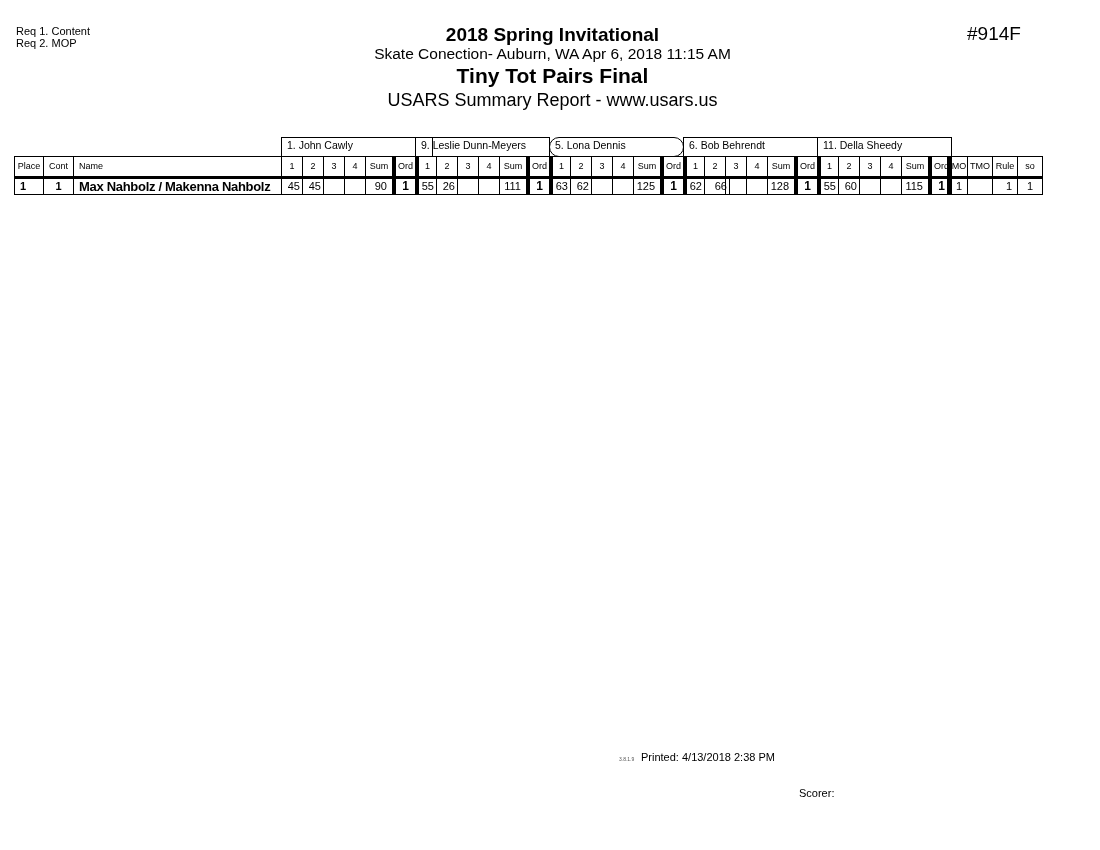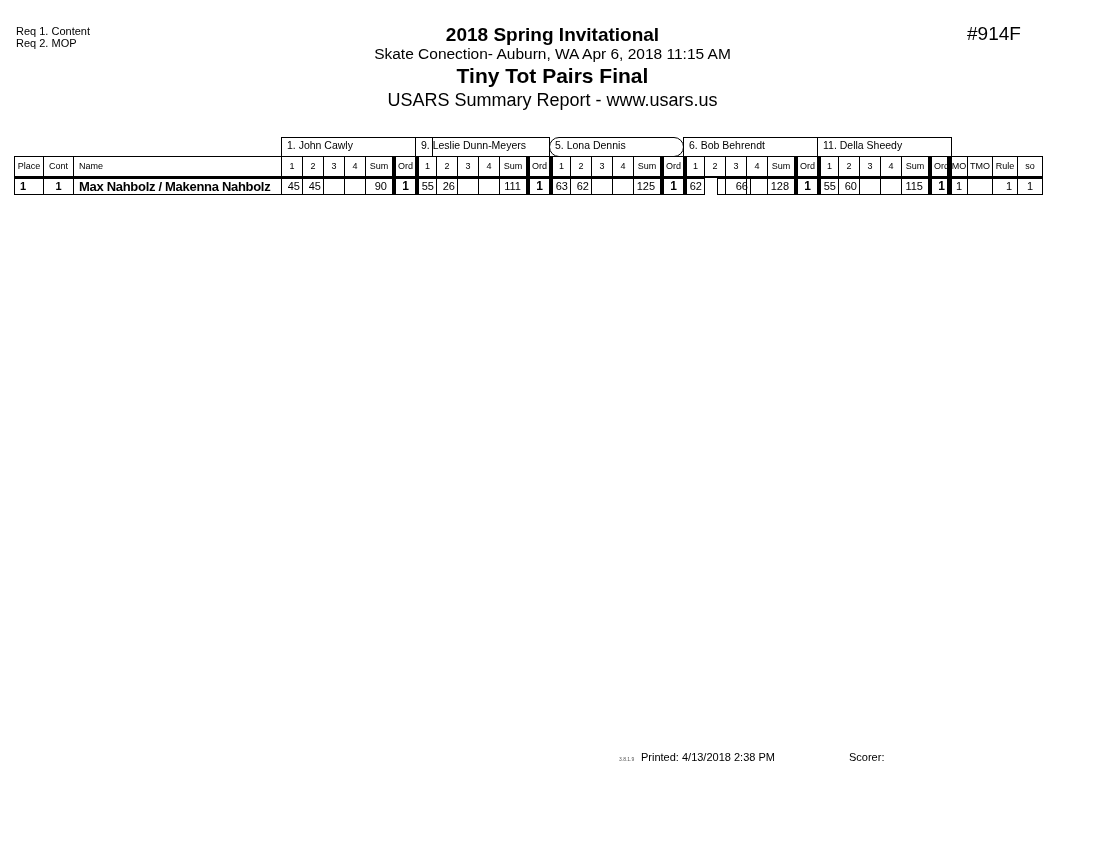--- a/index.html
+++ b/index.html
@@ -82,21 +82,21 @@
     <div class="cell hdr" style="left: 598px; top: 19px; width: 22px;">4</div>
     <div class="cell dat num" style="left: 598px; top: 41px; width: 22px;"></div>
     <div class="cell hdr" style="left: 619px; top: 19px; width: 28px;">Sum</div>
     <div class="cell dat num" style="left: 619px; top: 41px; width: 28px; padding-right: 5px;">125</div>
     <div class="cell hdr thick" style="left: 646px; top: 19px; width: 24px;">Ord</div>
     <div class="cell dat bold thick" style="left: 646px; top: 41px; width: 24px; font-size: 12px;">1</div>
     <div class="cell jbox" style="left: 669px; top: 0px; width: 135px;">6.  Bob Behrendt</div>
     <div class="cell hdr thick" style="left: 669px; top: 19px; width: 22px;">1</div>
     <div class="cell dat num thick" style="left: 669px; top: 41px; width: 22px;">62</div>
     <div class="cell hdr" style="left: 690px; top: 19px; width: 22px;">2</div>
-    <div class="cell dat num" style="left: 690px; top: 41px; width: 34px; margin-left: 13px;">66</div>
+    <div class="cell dat num" style="left: 690px; top: 41px; width: 26px;">66</div>
     <div class="cell hdr" style="left: 711px; top: 19px; width: 22px;">3</div>
     <div class="cell dat num" style="left: 711px; top: 41px; width: 22px;"></div>
     <div class="cell hdr" style="left: 732px; top: 19px; width: 22px;">4</div>
     <div class="cell dat num" style="left: 732px; top: 41px; width: 22px;"></div>
     <div class="cell hdr" style="left: 753px; top: 19px; width: 28px;">Sum</div>
     <div class="cell dat num" style="left: 753px; top: 41px; width: 28px; padding-right: 5px;">128</div>
     <div class="cell hdr thick" style="left: 780px; top: 19px; width: 24px;">Ord</div>
     <div class="cell dat bold thick" style="left: 780px; top: 41px; width: 24px; font-size: 12px;">1</div>
     <div class="cell jbox" style="left: 803px; top: 0px; width: 135px;">11.  Della Sheedy</div>
     <div class="cell hdr thick" style="left: 803px; top: 19px; width: 22px;">1</div>
@@ -124,13 +124,13 @@
   <div class="cell dat bold" style="left:59px;top:41px;width:209px;text-align:left;padding-left:5px;font-size:13px;letter-spacing:-0.3px;">Max Nahbolz / Makenna Nahbolz</div>
 
   <div class="cell dat" style="left:933px;top:41px;width:21px;border-left:4px solid #000;">1</div>
   <div class="cell dat" style="left:953px;top:41px;width:26px;"></div>
   <div class="cell dat num" style="left:978px;top:41px;width:26px;padding-right:5px;">1</div>
   <div class="cell dat" style="left:1003px;top:41px;width:26px;">1</div>
 </div>
 
 <div class="abs footer" style="left:619px;"><span class="ver">3.8.1.9</span></div>
 <div class="abs footer" style="left:641px;">Printed:  4/13/2018  2:38 PM</div>
-<div class="abs footer" style="left:849px;">Scorer:</div>
+<div class="abs footer" style="left:799px;margin-top:36px;">Scorer:</div>
 
 </body></html>

